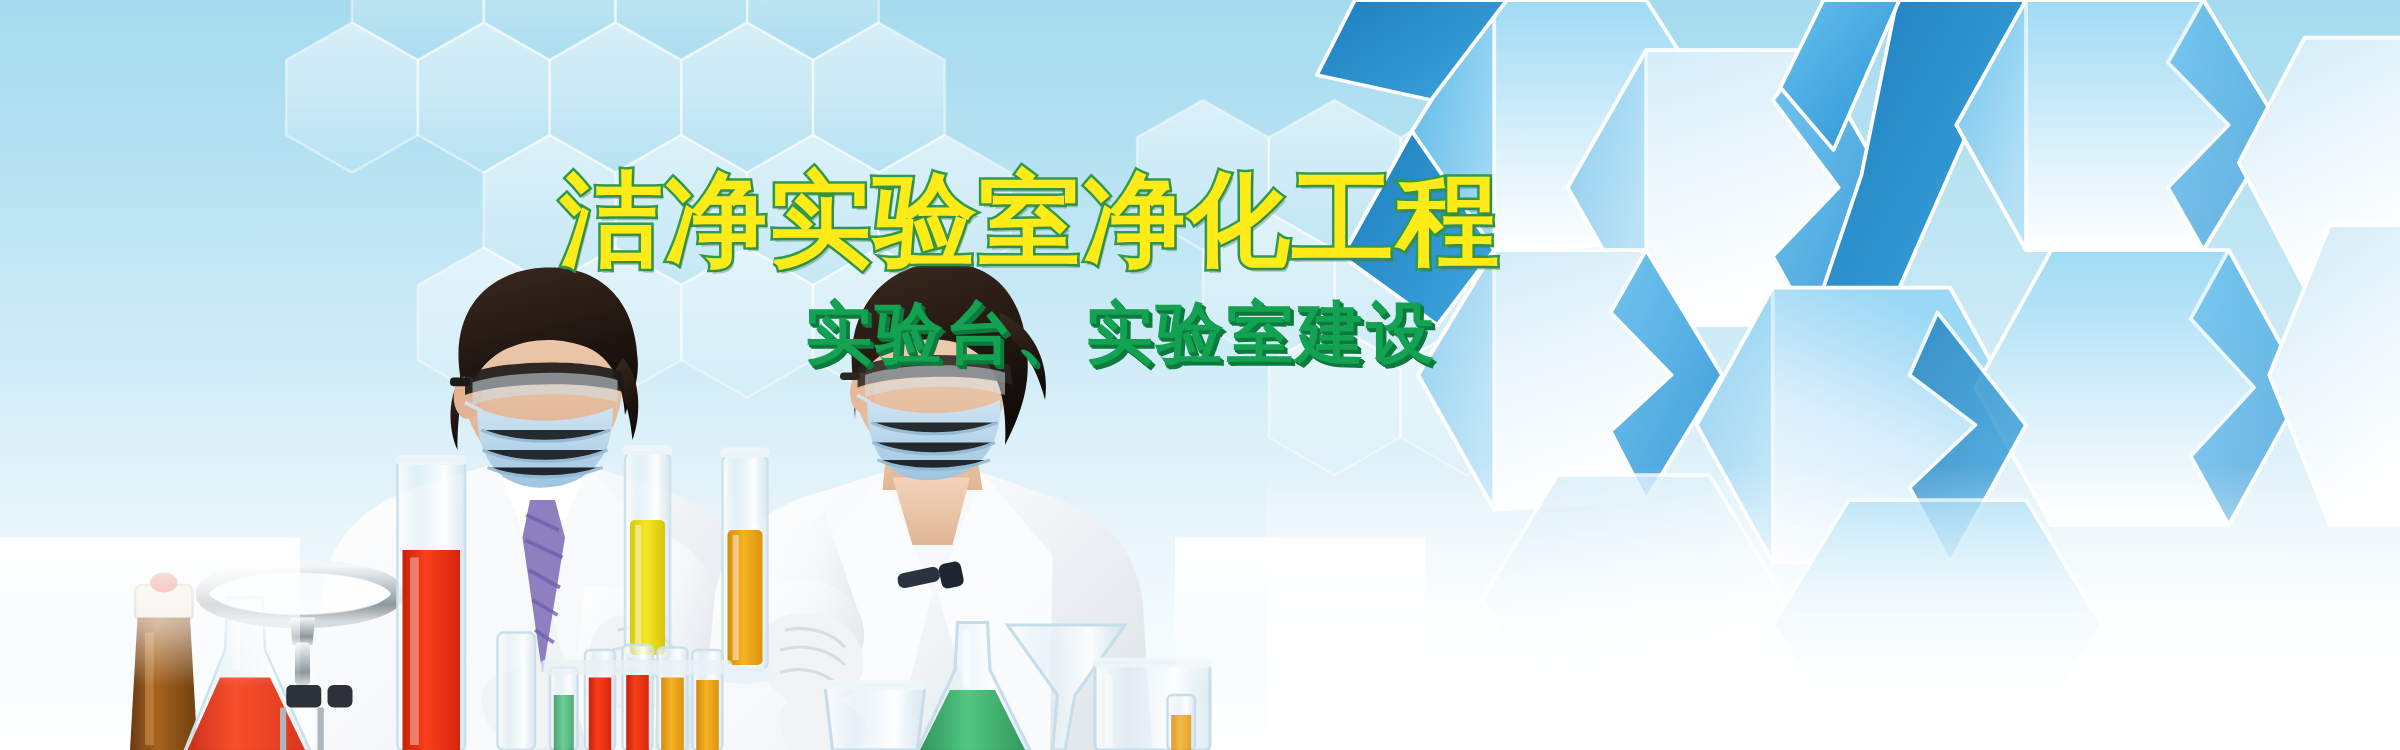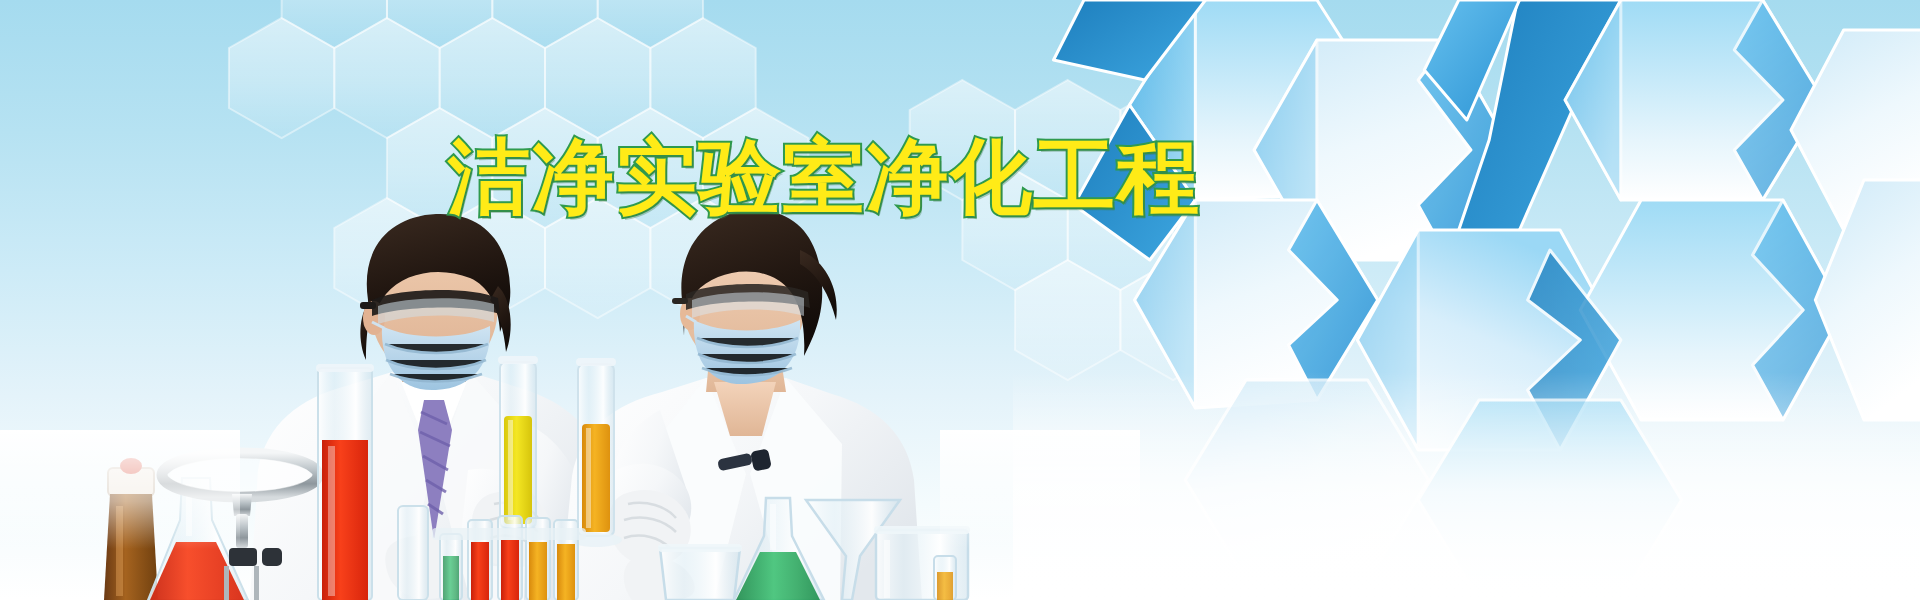--- a/index.html
+++ b/index.html
@@ -503,15 +503,16 @@
         </g>
 
         <rect x="0" y="430" width="240" height="170" fill="url(#photofade)"></rect>
         <rect x="940" y="430" width="200" height="170" fill="url(#photofade)"></rect>
       </g>
     </svg>
   </div>
 
   <div id="headline">
     <div class="line" id="line1">洁净实验室净化工程</div>
+    <div class="line" id="line2">实验台、实验室建设</div>
   </div>
 
 </div>
 
 </body></html>

